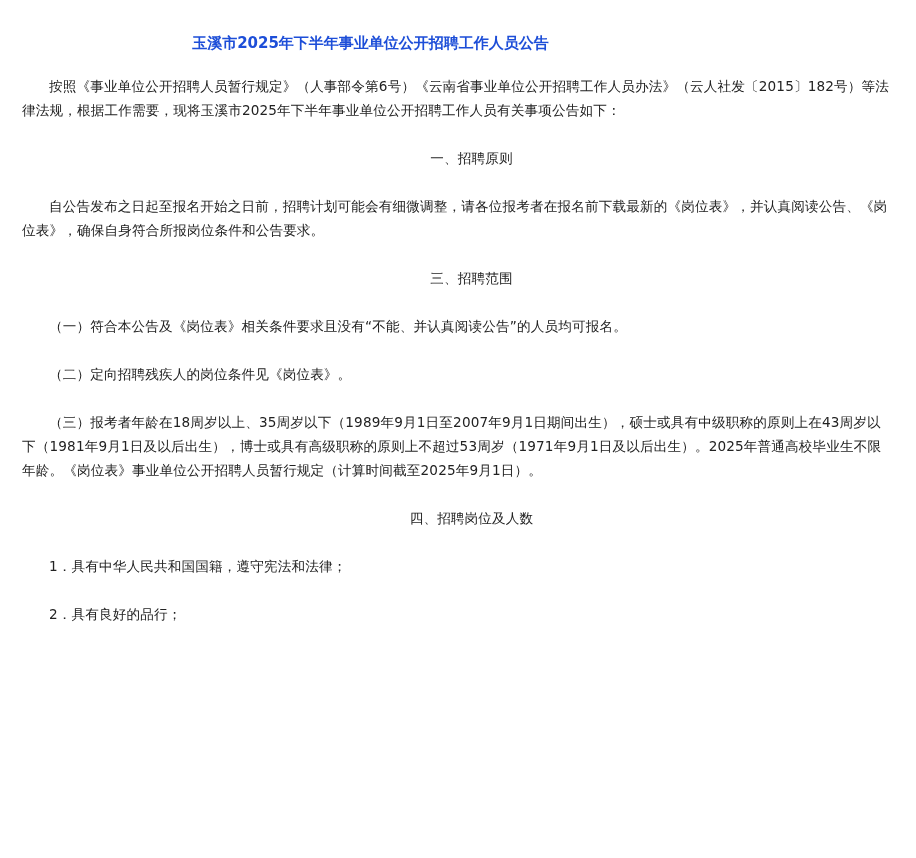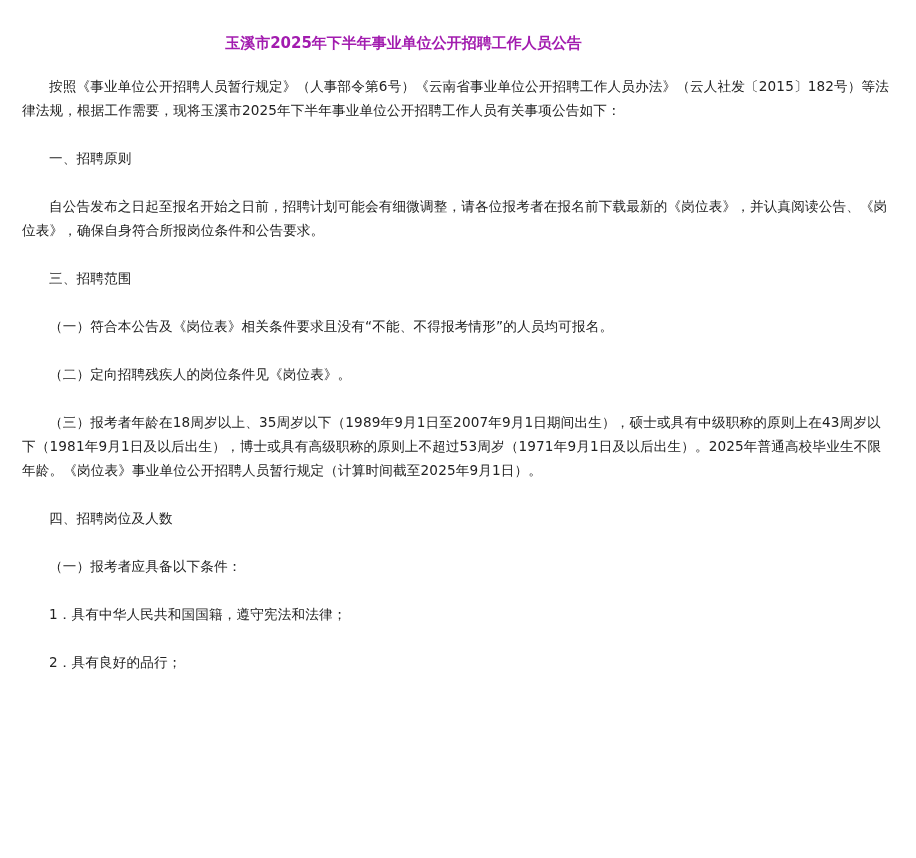--- a/index.html
+++ b/index.html
@@ -24,57 +24,56 @@
     .title {
       position: absolute;
       top: 32px;
       left: 0;
       width: 741px;
       text-align: center;
       font-size: 15px;
       font-weight: bold;
       line-height: 22px;
       margin: 0;
-      color: #a21caf;
-      padding-left: 33px;
+      color: #1d4ed8;
     }
     .content {
       position: absolute;
       top: 74px;
       left: 22px;
       width: 872px;
     }
     .para {
       margin: 0 0 24px 0;
       font-size: 13.6px;
       line-height: 24px;
       text-indent: 27px;
       letter-spacing: 0.15px;
       white-space: normal;
       word-break: break-all;
     }
     .para.heading {
       text-indent: 27px;
+      text-align: center;
     }
     .para.sub {
       text-indent: 27px;
     }
   </style>
 </head>
 <body>
 
 <div class="page">
   <h1 class="title">玉溪市2025年下半年事业单位公开招聘工作人员公告</h1>
 
   <div class="content">
     <p class="para">按照《事业单位公开招聘人员暂行规定》（人事部令第6号）《云南省事业单位公开招聘工作人员办法》（云人社发〔2015〕182号）等法律法规，根据工作需要，现将玉溪市2025年下半年事业单位公开招聘工作人员有关事项公告如下：</p>
     <p class="para heading">一、招聘原则</p>
     <p class="para">自公告发布之日起至报名开始之日前，招聘计划可能会有细微调整，请各位报考者在报名前下载最新的《岗位表》，并认真阅读公告、《岗位表》，确保自身符合所报岗位条件和公告要求。</p>
     <p class="para heading">三、招聘范围</p>
-    <p class="para sub">（一）符合本公告及《岗位表》相关条件要求且没有“不能、不得报考情形”的人员均可报名。</p>
+    <p class="para sub">（一）符合本公告及《岗位表》相关条件要求且没有“不能、并认真阅读公告”的人员均可报名。</p>
     <p class="para sub">（二）定向招聘残疾人的岗位条件见《岗位表》。</p>
     <p class="para sub">（三）报考者年龄在18周岁以上、35周岁以下（1989年9月1日至2007年9月1日期间出生），硕士或具有中级职称的原则上在43周岁以下（1981年9月1日及以后出生），博士或具有高级职称的原则上不超过53周岁（1971年9月1日及以后出生）。2025年普通高校毕业生不限年龄。《岗位表》事业单位公开招聘人员暂行规定（计算时间截至2025年9月1日）。</p>
     <p class="para heading">四、招聘岗位及人数</p>
-    <p class="para sub">（一）报考者应具备以下条件：</p>
     <p class="para">1．具有中华人民共和国国籍，遵守宪法和法律；</p>
     <p class="para">2．具有良好的品行；</p>
   </div>
 </div>
 
 </body></html>

